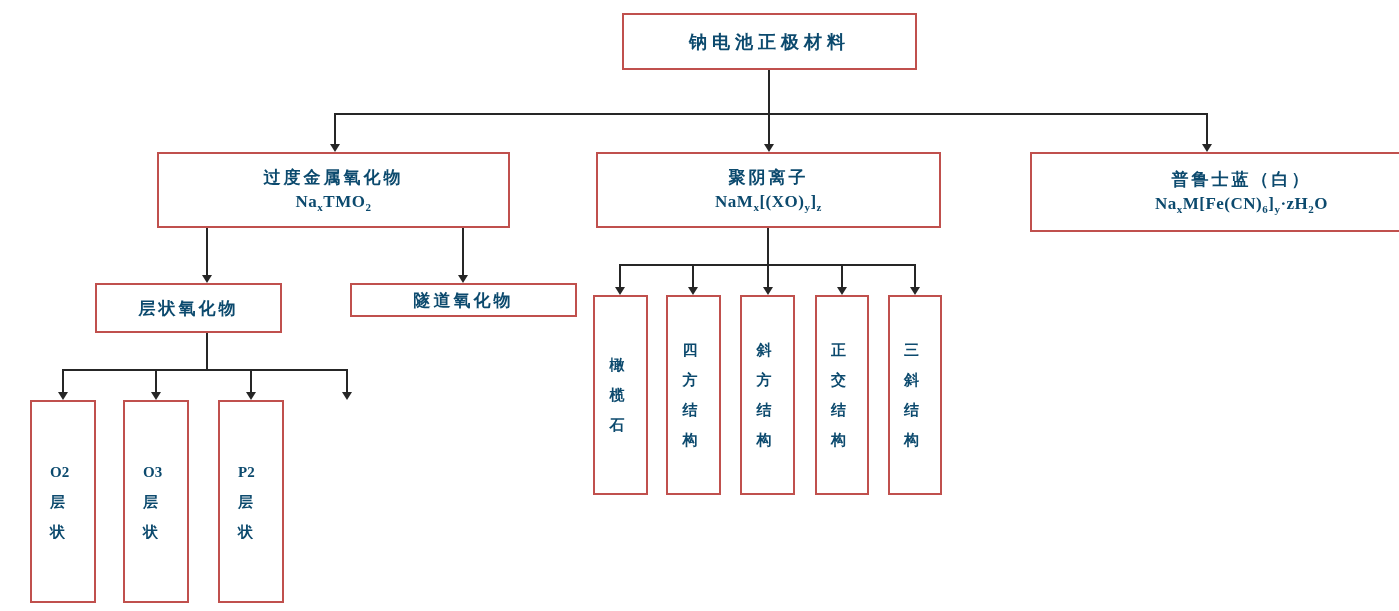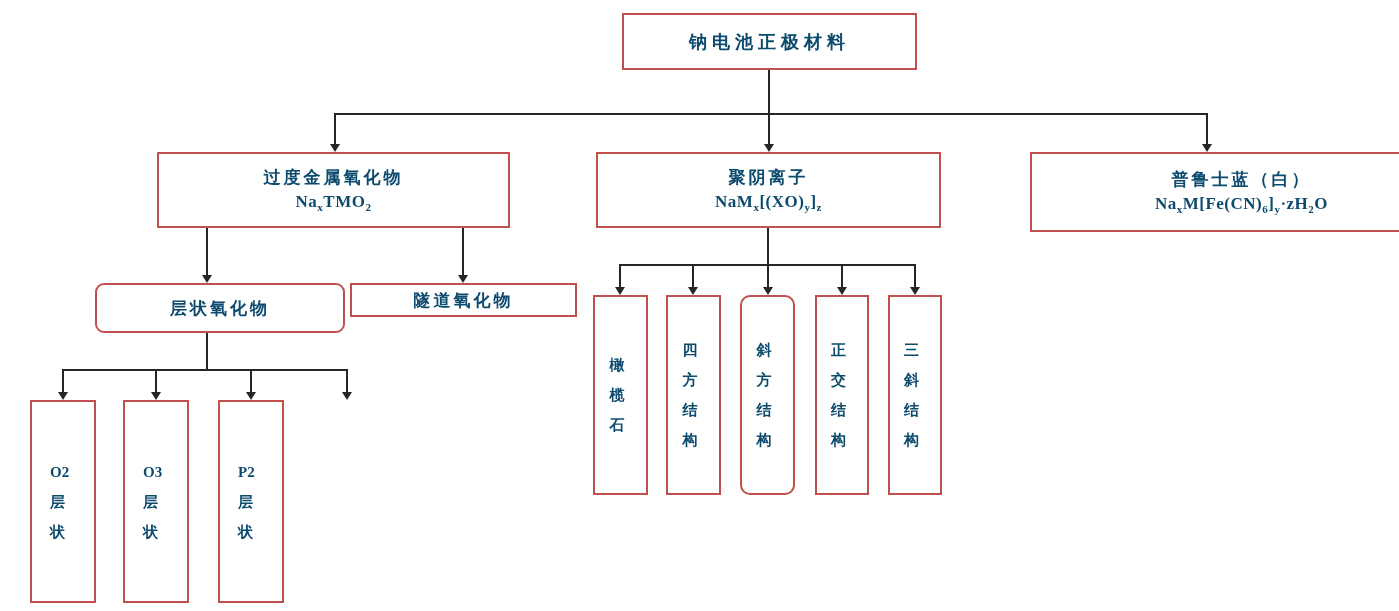--- a/index.html
+++ b/index.html
@@ -64,21 +64,21 @@
     </div>
   </div>
 
   <div class="box" style="left:1030px; top:152px; width:423px; height:80px;">
     <div>
       <div class="title">普鲁士蓝（白）</div>
       <div class="formula"><span>Na</span><sub>x</sub><span>M[Fe(CN)</span><sub>6</sub><span>]</span><sub>y</sub><span>·zH</span><sub>2</sub><span>O</span></div>
     </div>
   </div>
 
-  <div class="box" style="left:95px; top:283px; width:250px; height:50px;border-radius:9px;">
+  <div class="box" style="left:95px; top:283px; width:187px; height:50px;">
     <div class="title">层状氧化物</div>
   </div>
 
   <div class="box" style="left:350px; top:283px; width:227px; height:34px;">
     <div class="title">隧道氧化物</div>
   </div>
 
   <div class="box" style="left:30px; top:400px; width:66px; height:203px;">
     <div class="vtext">O2层状</div>
   </div>
@@ -88,21 +88,21 @@
   <div class="box" style="left:218px; top:400px; width:66px; height:203px;">
     <div class="vtext">P2层状</div>
   </div>
 
   <div class="box" style="left:593px; top:295px; width:55px; height:200px;">
     <div class="vtext narrow">橄榄石</div>
   </div>
   <div class="box" style="left:666px; top:295px; width:55px; height:200px;">
     <div class="vtext narrow">四方结构</div>
   </div>
-  <div class="box" style="left:740px; top:295px; width:55px; height:200px;border-radius:10px;">
+  <div class="box" style="left:740px; top:295px; width:55px; height:200px;">
     <div class="vtext narrow">斜方结构</div>
   </div>
   <div class="box" style="left:815px; top:295px; width:54px; height:200px;">
     <div class="vtext narrow">正交结构</div>
   </div>
   <div class="box" style="left:888px; top:295px; width:54px; height:200px;">
     <div class="vtext narrow">三斜结构</div>
   </div>
 
   <div class="vline" style="left:768px; top:70px; height:45px;"></div>

